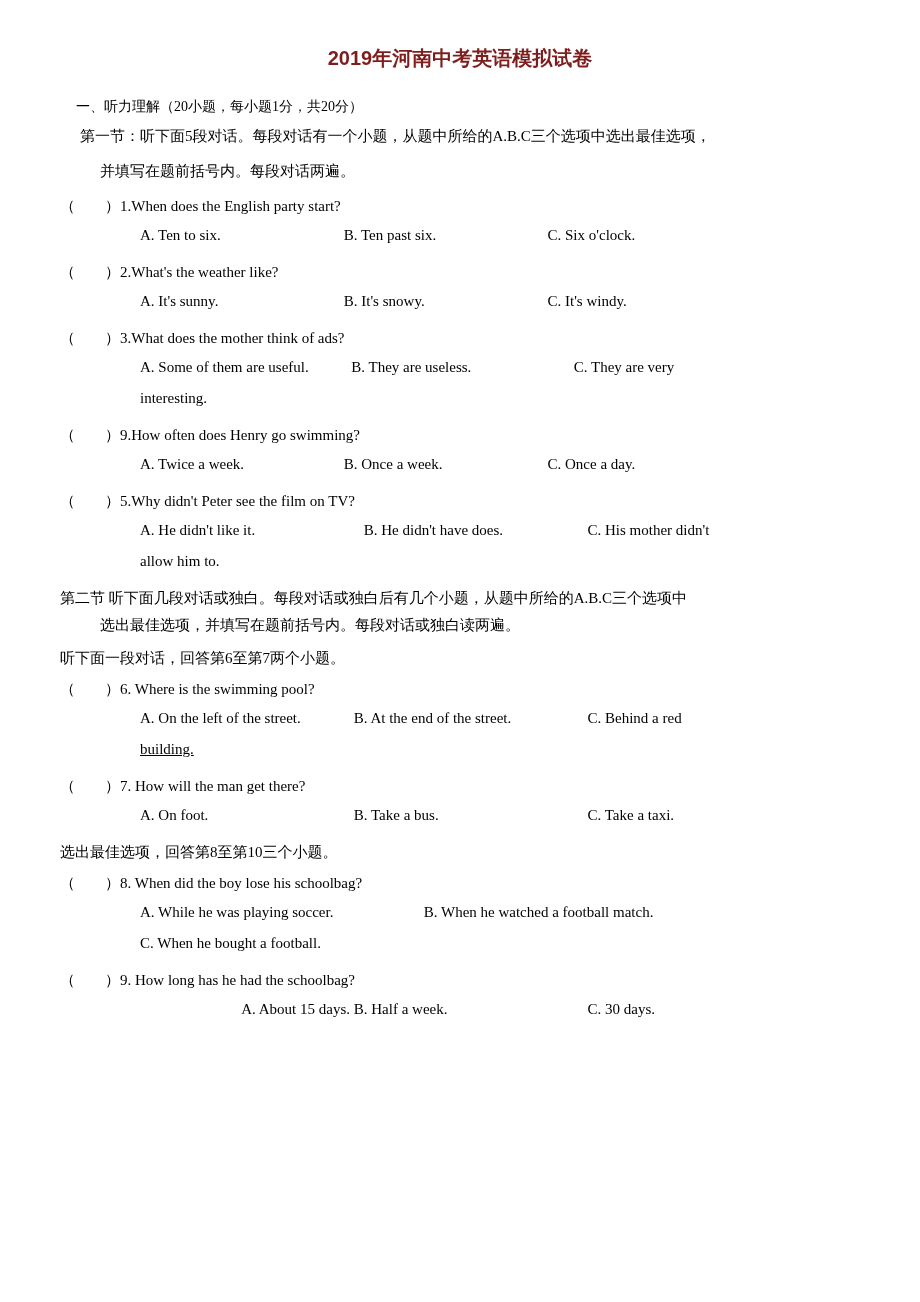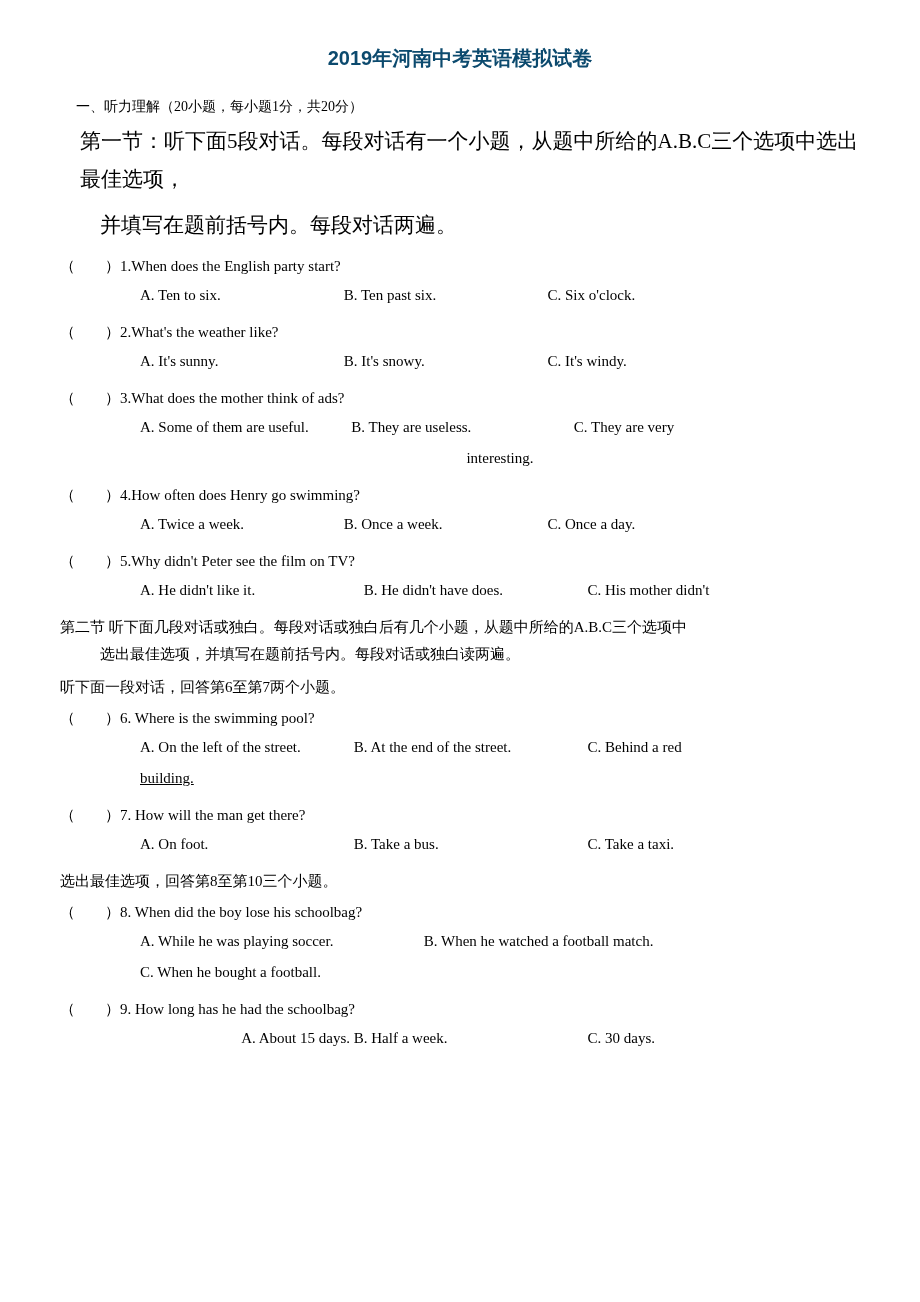--- a/index.html
+++ b/index.html
@@ -12,33 +12,33 @@
       font-family: "SimSun", "宋体", serif;
       font-size: 15px;
       color: #000000;
       padding: 40px 60px;
       line-height: 1.8;
       width: 920px;
       min-height: 1302px;
     }
     .title {
       text-align: center;
-      color: #0c4a6e;
+      color: #7f1d1d;
       font-size: 20px;
       font-weight: bold;
       margin-bottom: 18px;
       font-family: "SimHei", "黑体", sans-serif;
     }
     .section-header {
       font-size: 14px;
       margin-bottom: 4px;
       margin-left: 16px;
     }
     .instruction {
-      font-size: 21px;
+      font-size: 15px;
       margin-left: 20px;
       margin-bottom: 8px;
     }
     .question-block {
       margin-bottom: 10px;
     }
     .question-line {
       display: flex;
       align-items: flex-start;
       margin-bottom: 2px;
@@ -118,45 +118,46 @@
 <div class="question-block">
   <div class="question-line">
     <span class="bracket">（　　）</span>
     <span class="question-text">3.What does the mother think of ads?</span>
   </div>
   <div class="options-line-wrap">
     <span class="option-a">A. Some of them are useful.</span>&nbsp;&nbsp;
     <span class="option-b">B. They are useless.</span>&nbsp;&nbsp;&nbsp;&nbsp;&nbsp;
     <span class="option-c">C. They are very</span>
   </div>
-  <div style="margin-left:80px;text-align:center;">interesting.</div>
-</div>
-
-<div class="question-block">
-  <div class="question-line">
-    <span class="bracket">（　　）</span>
-    <span class="question-text">4.How often does Henry go swimming?</span>
+  <div style="margin-left:80px;">interesting.</div>
+</div>
+
+<div class="question-block">
+  <div class="question-line">
+    <span class="bracket">（　　）</span>
+    <span class="question-text">9.How often does Henry go swimming?</span>
   </div>
   <div class="options-line">
     <span class="option-a">A. Twice a week.</span>
     <span class="option-b">B. Once a week.</span>
     <span class="option-c">C. Once a day.</span>
   </div>
 </div>
 
 <div class="question-block">
   <div class="question-line">
     <span class="bracket">（　　）</span>
     <span class="question-text">5.Why didn't Peter see the film on TV?</span>
   </div>
   <div class="options-line-wrap">
     <span style="display:inline-block;min-width:220px;font-family:Liberation Serif, serif;">A. He didn't like it.</span>
     <span style="display:inline-block;min-width:220px;">B. He didn't have does.</span>
     <span>C. His mother didn't</span>
   </div>
+  <div style="margin-left:80px;">allow him to.</div>
 </div>
 
 <div class="subsection">
   <div>第二节  听下面几段对话或独白。每段对话或独白后有几个小题，从题中所给的A.B.C三个选项中</div>
   <div class="indent-line">选出最佳选项，并填写在题前括号内。每段对话或独白读两遍。</div>
 </div>
 
 <div class="listen-intro">听下面一段对话，回答第6至第7两个小题。</div>
 
 <div class="question-block">

